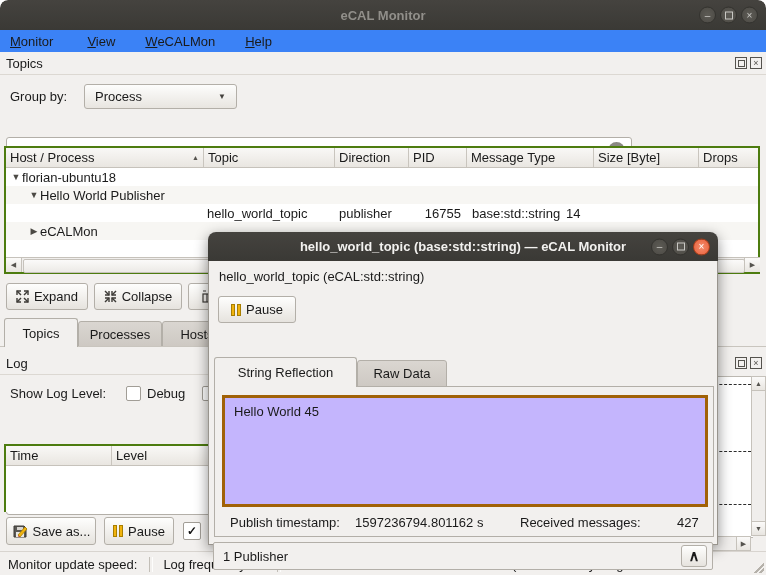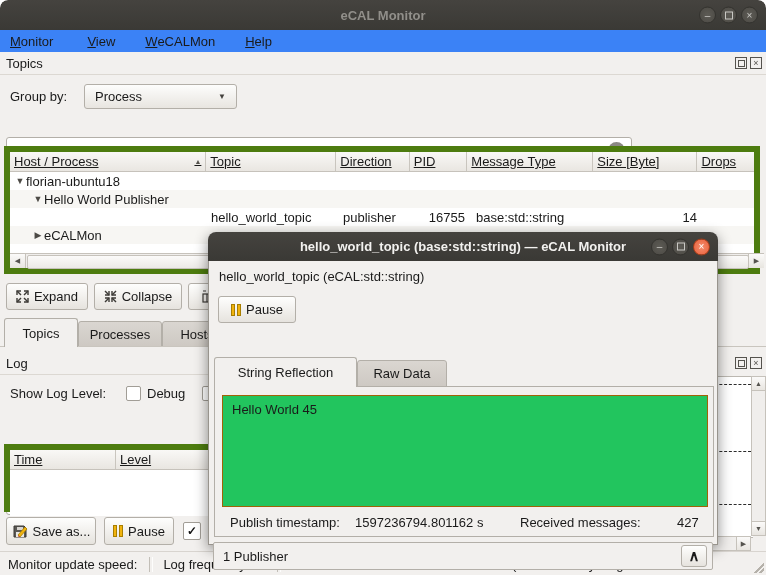--- a/index.html
+++ b/index.html
@@ -52,37 +52,37 @@
   }
   .inputbox input::placeholder{color:#918d86;}
   .clearbtn{
     width:17px;height:17px;border-radius:50%;background:#8b8984;color:#ffffff;font-size:11px;font-weight:bold;
     display:flex;align-items:center;justify-content:center;margin-right:6px;flex:0 0 auto;
   }
   .checkbox{width:15px;height:15px;background:#fff;border:1px solid #a19d96;border-radius:2px;box-sizing:border-box;display:flex;align-items:center;justify-content:center;font-size:12px;font-weight:bold;color:#111;}
   .pauseglyph{display:flex;gap:2px;}
   .pauseglyph i{display:block;width:4px;height:12px;background:#f0b30e;border:1px solid #a87e00;box-sizing:border-box;}
   
-  .tableframe{border:6px solid #4d7c0f;background:#f97316;box-sizing:border-box;text-decoration:underline;}
+  .tableframe{border:2px solid #4d7c0f;background:#f97316;box-sizing:border-box;}
   .thead{display:flex;background:linear-gradient(#f9f8f6,#e9e6e1);border-bottom:1px solid #c6c2bb;height:20px;box-sizing:border-box;}
   .th{display:flex;align-items:center;padding:0 4px;border-right:1px solid #c9c5be;box-sizing:border-box;overflow:hidden;white-space:nowrap;}
   .trow{position:absolute;left:0;right:0;height:18px;display:flex;align-items:center;white-space:nowrap;overflow:hidden;}
   .twig{font-size:9px;color:#4c4a45;width:12px;flex:0 0 auto;text-align:center;}
   
   .sb{background:#f0eeec;border:1px solid #c6c2bb;box-sizing:border-box;}
   .sbbtn{background:linear-gradient(#fbfaf9,#e8e5e0);display:flex;align-items:center;justify-content:center;font-size:7px;color:#55534e;box-sizing:border-box;}
   
   .tab{box-sizing:border-box;display:flex;align-items:center;justify-content:center;border:1px solid #b3afa8;}
   .tab.active{background:#f2f0ee;border-bottom:none;border-radius:3px 3px 0 0;z-index:3;}
   .tab.inactive{background:linear-gradient(#dad6d1,#cec9c3);border-radius:3px 3px 0 0;}
   
   #dialog{box-shadow:0 4px 14px rgba(0,0,0,0.45);border-radius:8px 8px 2px 2px;z-index:10;}
   #dialog .body{position:absolute;left:0;top:29px;width:510px;height:284px;background:#f2f0ee;border:1px solid #98948d;border-top:none;box-sizing:border-box;}
   .pane{border:1px solid #b3afa8;background:#f2f0ee;box-sizing:border-box;}
-  .msgarea{background:#22c55e;border:1px solid #a16207;box-sizing:border-box;padding:6px 9px;}
+  .msgarea{background:#c4b5fd;border:3px solid #a16207;box-sizing:border-box;padding:6px 9px;}
   
   .statussep{width:2px;height:15px;border-left:1px solid #c2beb7;border-right:1px solid #fdfdfc;}
   .sizegrip{width:13px;height:13px;position:absolute;right:2px;bottom:2px;
     background:
       linear-gradient(135deg, transparent 60%, #b5b1aa 60%, #b5b1aa 70%, transparent 70%, transparent 80%, #b5b1aa 80%, #b5b1aa 90%, transparent 90%);
   }
   .dashline{border-top:1px dashed #2b2b2b;height:0;}
 </style>
 </head>
 <body>
@@ -173,21 +173,21 @@
       </div>
       <div class="trow" style="top:18px;background:#f7f6f3;">
         <span class="twig" style="margin-left:22px;">▼</span>
         <span>Hello World Publisher</span>
       </div>
       <div class="trow" style="top:36px;">
         <span class="abs" style="left:201px;">hello_world_topic</span>
         <span class="abs" style="left:333px;">publisher</span>
         <span class="abs" style="left:403px;width:52px;text-align:right;">16755</span>
         <span class="abs" style="left:466px;">base:std::string</span>
-        <span class="abs" style="left:560px;width:127px;text-align:right;">14</span>
+        <span class="abs" style="left:560px;width:127px;text-align:left;">14</span>
       </div>
       <div class="trow" style="top:54px;background:#f7f6f3;">
         <span class="twig" style="margin-left:22px;">▶</span>
         <span>eCALMon</span>
       </div>
     </div>
 
     <div class="sb" style="position:absolute;left:0;bottom:0;width:754px;height:15px;border-left:none;border-right:none;border-bottom:none;">
       <div class="sbbtn abs" style="left:0;top:0;width:16px;height:14px;border-right:1px solid #c6c2bb;">◀</div>
       <div class="abs" style="left:17px;top:1px;width:720px;height:12px;background:linear-gradient(#fbfaf9,#eceae6);border:1px solid #c6c2bb;border-radius:2px;"></div>

